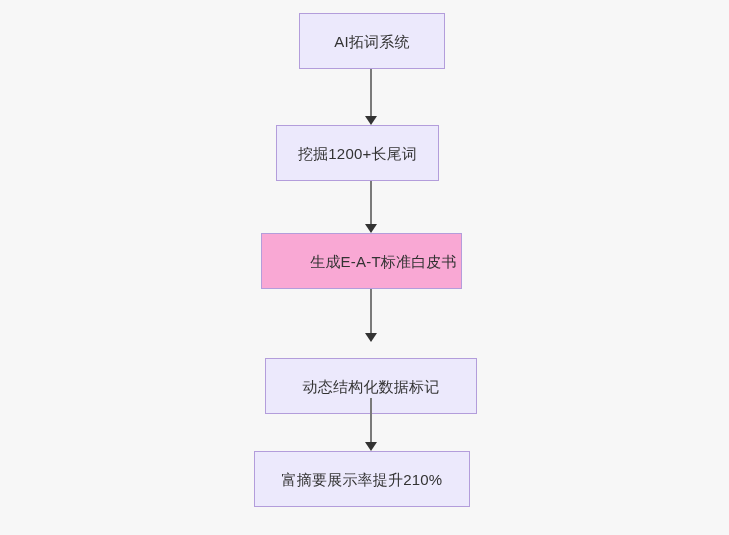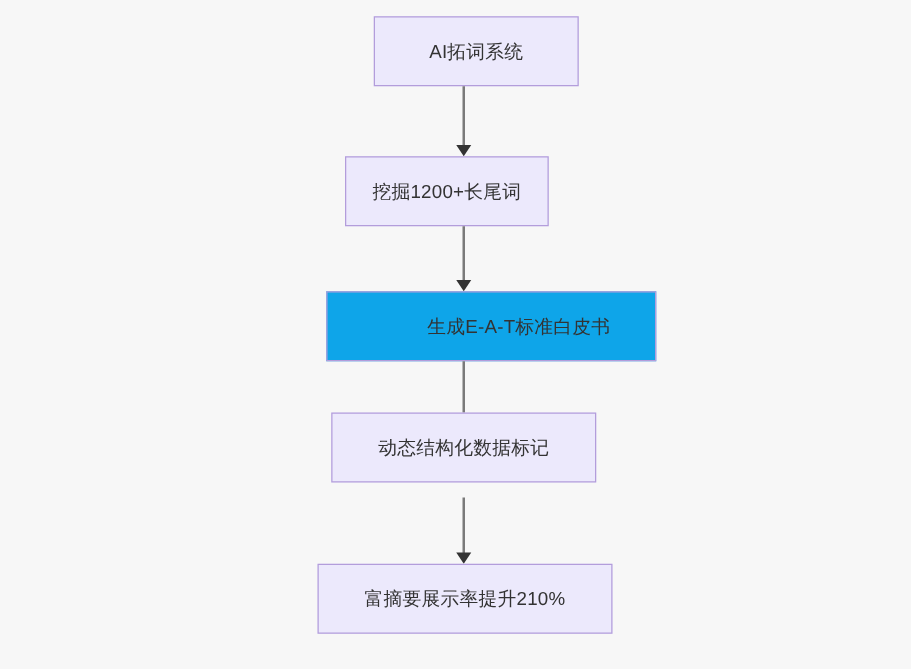--- a/index.html
+++ b/index.html
@@ -56,53 +56,53 @@
     border-left: 6px solid transparent;
     border-right: 6px solid transparent;
     border-top: 9px solid #333333;
   }
 </style>
 </head>
 <body style="background: rgb(247, 247, 247);">
 
 <div id="flowchart">
 
-  <div class="node" style="left: 299px; top: 13px; width: 164px; background: rgb(236, 233, 252); border-color: rgb(179, 157, 219);">
+  <div class="node" style="left: 299px; top: 13px; width: 146px; background: rgb(236, 233, 252); border-color: rgb(179, 157, 219);">
     <span class="node-label" style="color: rgb(51, 51, 51);">AI拓词系统</span>
   </div>
 
   <div class="edge" style="left: 365px; top: 69px; height: 56px;">
     <div class="line" style="height: 48px; background: rgb(122, 122, 122);"></div>
     <div class="head" style="border-top-color: rgb(51, 51, 51);"></div>
   </div>
 
   <div class="node" style="left: 276px; top: 125px; width: 163px; background: rgb(236, 233, 252); border-color: rgb(179, 157, 219);">
     <span class="node-label" style="color: rgb(51, 51, 51);">挖掘1200+长尾词</span>
   </div>
 
   <div class="edge" style="left: 365px; top: 181px; height: 52px;">
     <div class="line" style="height: 44px; background: rgb(122, 122, 122);"></div>
     <div class="head" style="border-top-color: rgb(51, 51, 51);"></div>
   </div>
 
-  <div class="node" style="left: 261px; top: 233px; width: 264px; background: #0ea5e9; border-color: rgb(179, 157, 219); padding-left: 44px;">
+  <div class="node" style="left: 261px; top: 233px; width: 201px; background: #f9a8d4; border-color: rgb(179, 157, 219); padding-left: 44px;">
     <span class="node-label" style="color: rgb(51, 51, 51);">生成E-A-T标准白皮书</span>
   </div>
 
   <div class="edge" style="left: 365px; top: 289px; height: 53px;">
     <div class="line" style="height: 45px; background: rgb(122, 122, 122);"></div>
     <div class="head" style="border-top-color: rgb(51, 51, 51);"></div>
   </div>
 
-  <div class="node" style="left: 265px; top: 330px; width: 212px; background: rgb(236, 233, 252); border-color: rgb(179, 157, 219);">
+  <div class="node" style="left: 265px; top: 358px; width: 212px; background: rgb(236, 233, 252); border-color: rgb(179, 157, 219);">
     <span class="node-label" style="color: rgb(51, 51, 51);">动态结构化数据标记</span>
   </div>
 
   <div class="edge" style="left: 365px; top: 398px; height: 53px;">
     <div class="line" style="height: 45px; background: rgb(122, 122, 122);"></div>
     <div class="head" style="border-top-color: rgb(51, 51, 51);"></div>
   </div>
 
-  <div class="node" style="left: 254px; top: 451px; width: 236px; background: rgb(236, 233, 252); border-color: rgb(179, 157, 219);">
+  <div class="node" style="left: 254px; top: 451px; width: 216px; background: rgb(236, 233, 252); border-color: rgb(179, 157, 219);">
     <span class="node-label" style="color: rgb(51, 51, 51);">富摘要展示率提升210%</span>
   </div>
 
 </div>
 
 </body></html>

